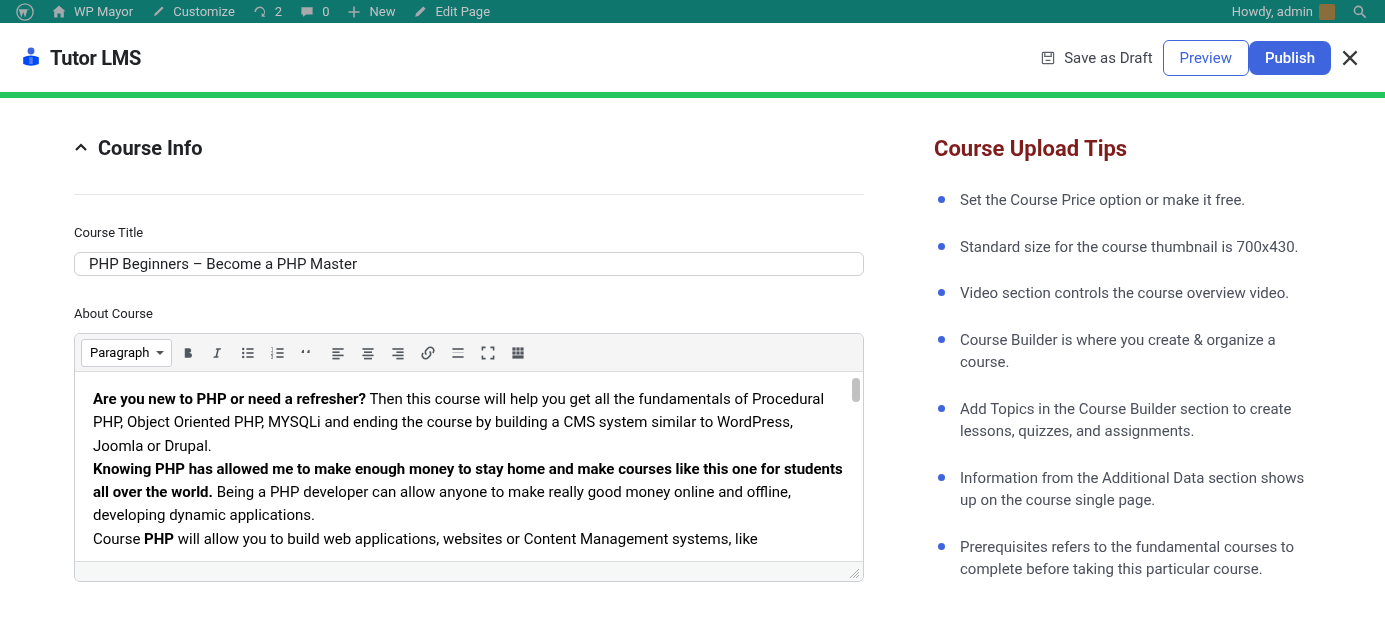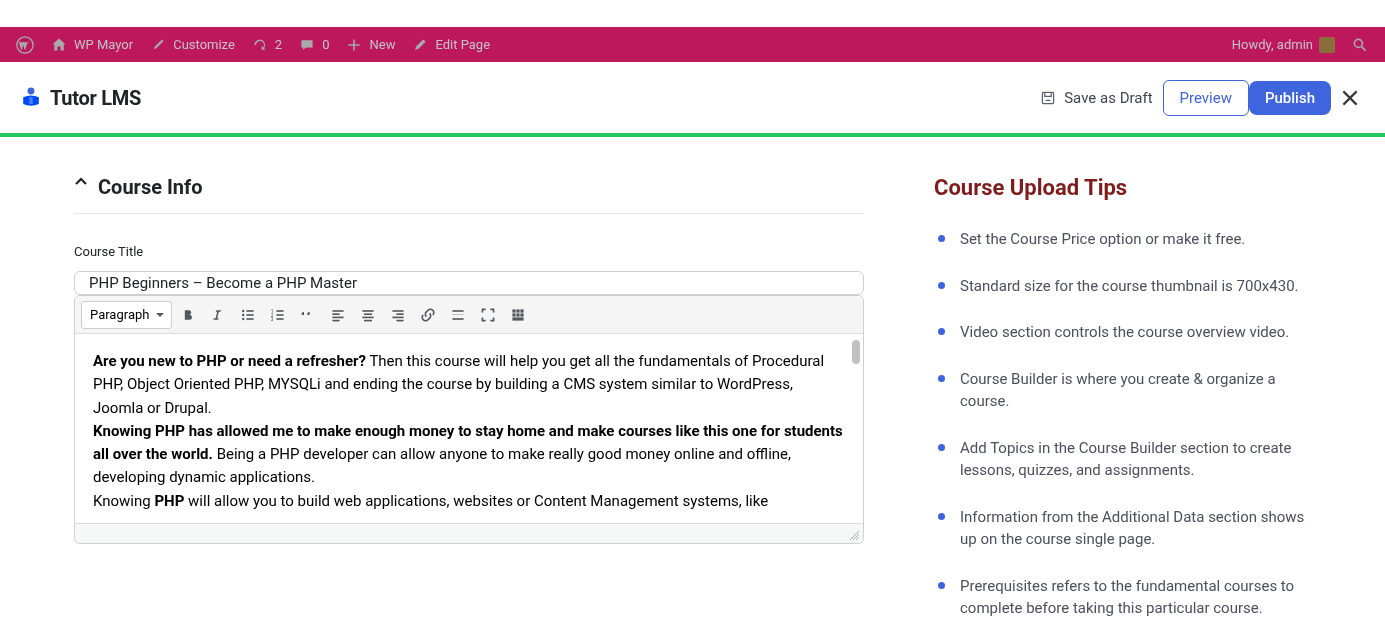--- a/index.html
+++ b/index.html
@@ -1,38 +1,38 @@
 <!DOCTYPE html>
 <html><head>
 <meta charset="utf-8">
 <style>
 * { margin: 0; padding: 0; box-sizing: border-box; font-family: -apple-system, BlinkMacSystemFont, "Segoe UI", Roboto, sans-serif; }
 body { background: #fff; width: 1385px; }
 
-.admin-bar { height: 35px; background: #be185d; color: #c3c4c7; display: flex; align-items: center; font-size: 13px; padding: 0 8px; justify-content: space-between; margin-top: 27px; }
+.admin-bar { height: 23px; background: #0f766e; color: #c3c4c7; display: flex; align-items: center; font-size: 13px; padding: 0 8px; justify-content: space-between; }
 .admin-bar-left, .admin-bar-right { display: flex; align-items: center; gap: 0; }
 .admin-bar-item { display: flex; align-items: center; gap: 6px; padding: 0 8px; height: 29px; cursor: pointer; }
 .ab-icon { width: 18px; height: 18px; display: inline-flex; align-items: center; justify-content: center; }
 .avatar { width: 16px; height: 16px; background: #8a6d3b; border-radius: 2px; }
 
-.topbar { height: 75px; border-bottom: 4px solid #22c55e; display: flex; align-items: center; justify-content: space-between; padding: 0 24px 0 18px; }
+.topbar { height: 75px; border-bottom: 6px solid #22c55e; display: flex; align-items: center; justify-content: space-between; padding: 0 24px 0 18px; }
 .logo { display: flex; align-items: center; gap: 6px; }
 .logo-icon { width: 26px; height: 26px; }
 .logo-text { font-size: 20px; font-weight: 700; color: #212327; letter-spacing: -0.3px; }
 .topbar-actions { display: flex; align-items: center; gap: 0; }
 .btn-link { display: flex; align-items: center; gap: 8px; color: #41454f; font-size: 15px; cursor: pointer; padding: 8px 10px; border-radius: 6px; }
 .btn-outline { border: 1px solid #3e64de; color: #3e64de; padding: 8px 16px; border-radius: 6px; font-size: 15px; cursor: pointer; background: #fff; }
 .btn-primary { background: #3e64de; color: #fff; padding: 8px 16px; border-radius: 8px; font-size: 15px; cursor: pointer; border: none; font-weight: 500; }
 .close-x { width: 22px; height: 22px; cursor: pointer; color: #3a3a3a; margin-left: 8px; }
 
 .main { display: flex; padding: 38px 56px 0 74px; gap: 70px; }
 .left-col { flex: 1; max-width: 790px; }
 .right-col { width: 382px; }
 
-.section-header { display: flex; gap: 10px; font-size: 20px; font-weight: 700; color: #212327; padding-bottom: 14px; border-bottom: 1px solid #e3e5eb; cursor: pointer; }
+.section-header { display: flex; align-items: center; gap: 10px; font-size: 20px; font-weight: 700; color: #212327; padding-bottom: 34px; border-bottom: 1px solid #e3e5eb; cursor: pointer; }
 .chevron { width: 14px; height: 14px; }
 
 .field-label { font-size: 13px; color: #212327; margin-top: 30px; margin-bottom: 12px; }
 .text-input { width: 100%; height: 24px; border: 1px solid #cdcfd5; border-radius: 6px; padding: 0 14px; font-size: 15px; color: #212327; }
 
 .editor-wrap { border: 1px solid #cdcfd5; border-radius: 6px; margin-top: 0; }
 .editor-toolbar { height: 38px; background: #f5f5f5; border-bottom: 1px solid #dcdcde; display: flex; align-items: center; padding: 0 6px; gap: 2px; border-radius: 6px 6px 0 0; }
 .format-select { height: 28px; border: 1px solid #cdcfd5; border-radius: 3px; padding: 0 22px 0 8px; font-size: 13px; background: #fff; cursor: pointer; position: relative; display: flex; align-items: center; }
 .format-select::after { content: ""; position: absolute; right: 7px; top: 11px; border: 4px solid transparent; border-top-color: #555; }
 .tb-btn { width: 28px; height: 28px; display: inline-flex; align-items: center; justify-content: center; cursor: pointer; color: #50575e; border-radius: 2px; }
@@ -167,20 +167,21 @@
           <svg viewBox="0 0 14 14" width="14" height="14" fill="none" stroke="#212327" stroke-width="2.2">
             <path d="M2 9l5-5 5 5"></path>
           </svg>
         </span>
       <span>Course Info</span>
     </div>
 
     <div class="field-label">Course Title</div>
     <input class="text-input" type="text" value="PHP Beginners – Become a PHP Master" style="">
 
+    <div class="field-label">About Course</div>
 
     <div class="editor-wrap">
       <div class="editor-toolbar">
         <div class="format-select">
             <span>Paragraph</span>
           </div>
         <span class="tb-btn">
             <svg viewBox="0 0 20 20" width="16" height="16" fill="#50575e">
               <path d="M6 4h5a3 3 0 010 6H6zm0 6h6a3 3 0 010 6H6z"></path>
             </svg>
@@ -264,21 +265,21 @@
               <rect x="3" y="8" width="4" height="4"></rect>
               <rect x="8" y="8" width="4" height="4"></rect>
               <rect x="13" y="8" width="4" height="4"></rect>
               <rect x="3" y="13" width="14" height="4"></rect>
             </svg>
           </span>
       </div>
       <div class="editor-body">
         <p><strong>Are you new to PHP or need a refresher?</strong><span> Then this course will help you get all the fundamentals of Procedural PHP, Object Oriented PHP, MYSQLi and ending the course by building a CMS system similar to WordPress, Joomla or Drupal.</span></p>
         <p><strong>Knowing PHP has allowed me to make enough money to stay home and make courses like this one for students all over the world.</strong><span> Being a PHP developer can allow anyone to make really good money online and offline, developing dynamic applications.</span></p>
-        <p><span>Knowing </span><strong>PHP</strong><span> will allow you to build web applications, websites or Content Management systems, like</span></p>
+        <p><span>Course </span><strong>PHP</strong><span> will allow you to build web applications, websites or Content Management systems, like</span></p>
         <div class="scrollbar">
             <div class="scroll-thumb"></div>
           </div>
       </div>
       <div class="editor-status">
         <span class="resize-grip">
             <svg viewBox="0 0 12 12" width="12" height="12" stroke="#aaa">
               <path d="M11 5L5 11M11 8L8 11M11 2L2 11"></path>
             </svg>
           </span>

